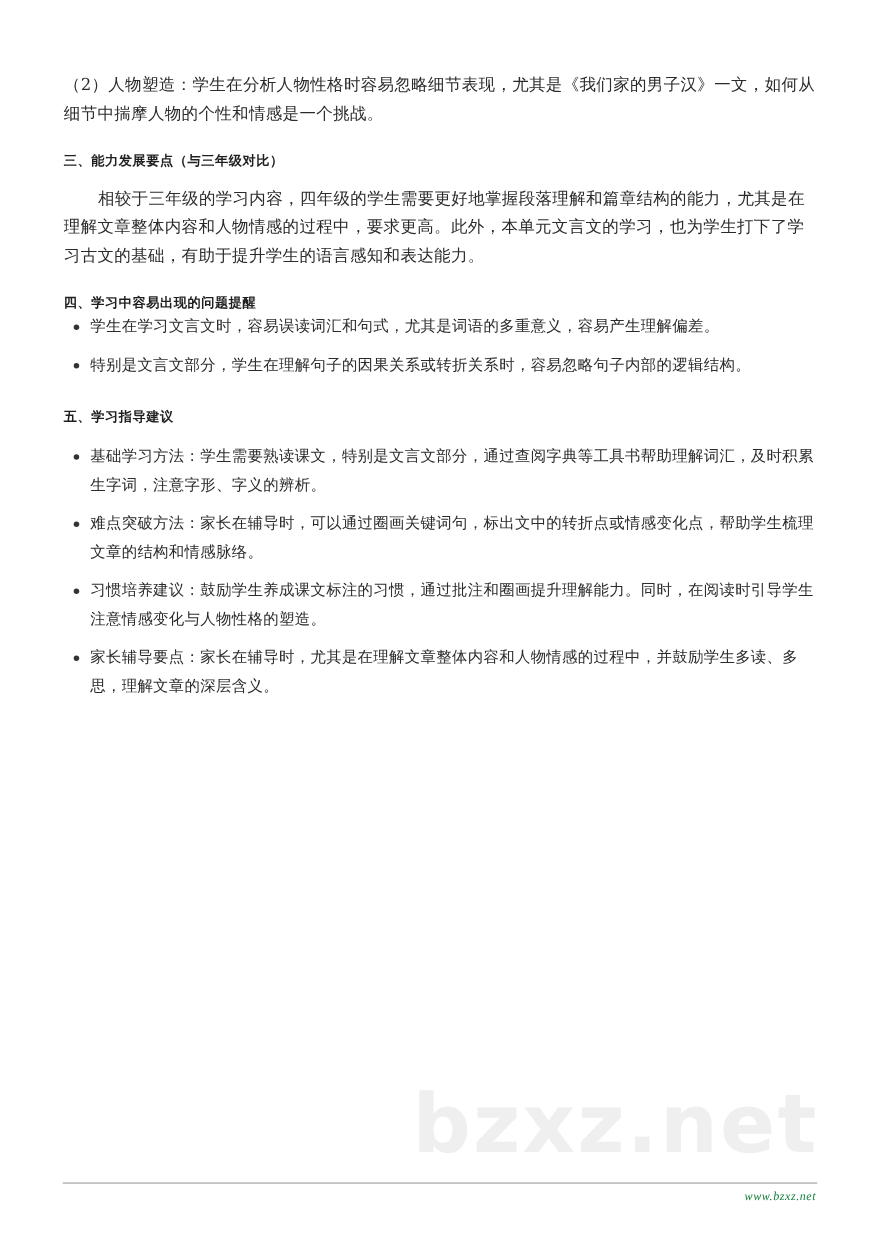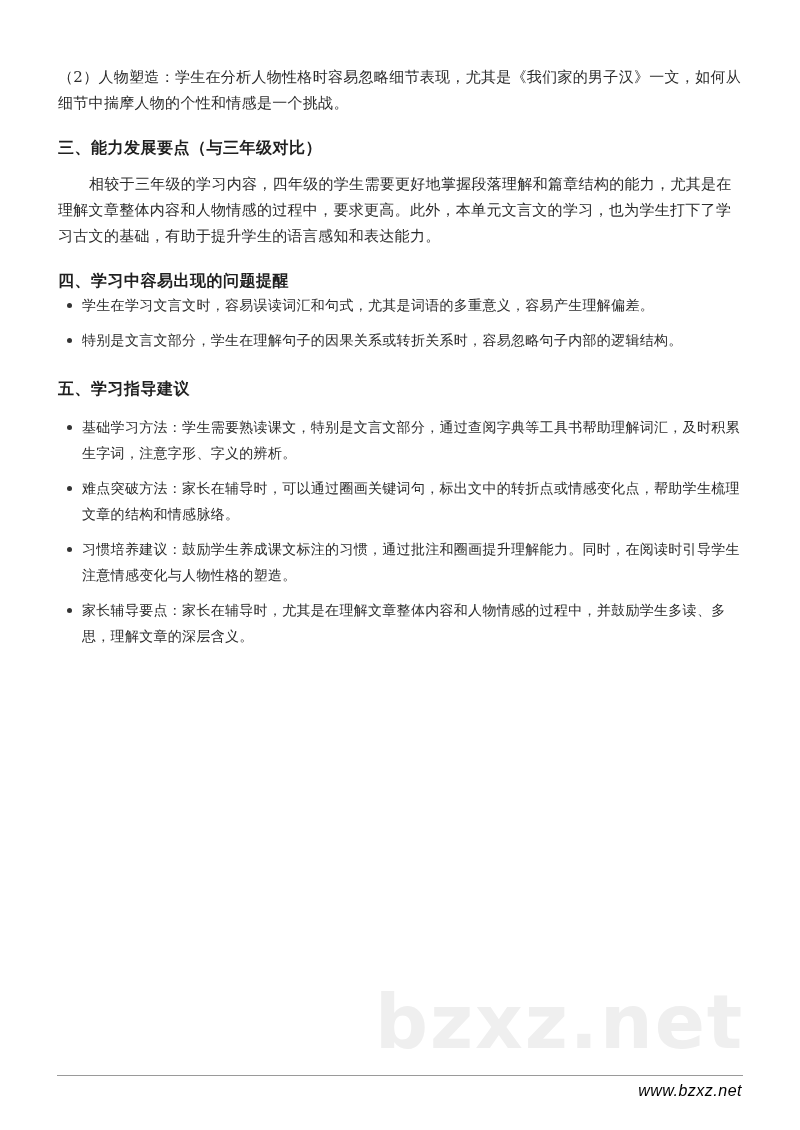--- a/index.html
+++ b/index.html
@@ -26,21 +26,21 @@
       line-height: 26px;
       margin: 0;
       letter-spacing: 0.3px;
     }
     .indent {
       text-indent: 31px;
     }
     .heading {
       font-family: "DejaVu Sans", "Liberation Sans", sans-serif;
       font-weight: bold;
-      font-size: 16px;
+      font-size: 12px;
       color: #1f1f1f;
       margin: 0;
       letter-spacing: 0.5px;
     }
     .h3 { margin-top: 22px; margin-bottom: 12px; }
     .h4 { margin-top: 22px; }
     .h5 { margin-top: 26px; margin-bottom: 14px; }
     ul.bullets {
       list-style: none;
       margin: 0;
@@ -79,24 +79,24 @@
       left: 57px;
       top: 1075px;
       width: 686px;
       height: 0;
       border-top: 1px solid #9a9a9a;
     }
     .footer-url {
       position: absolute;
       right: 58px;
       top: 1082px;
-      font-family: Liberation Sans, sans-serif;
+      font-family: Liberation Serif, serif;
       font-style: italic;
-      font-size: 16px;
-      color: #000000;
+      font-size: 11px;
+      color: #15803d;
       letter-spacing: 0.5px;
     }
   </style>
 </head>
 <body>
 
 <div class="page">
 
   <p class="para">（2）人物塑造：学生在分析人物性格时容易忽略细节表现，尤其是《我们家的男子汉》一文，如何从细节中揣摩人物的个性和情感是一个挑战。</p>
 

